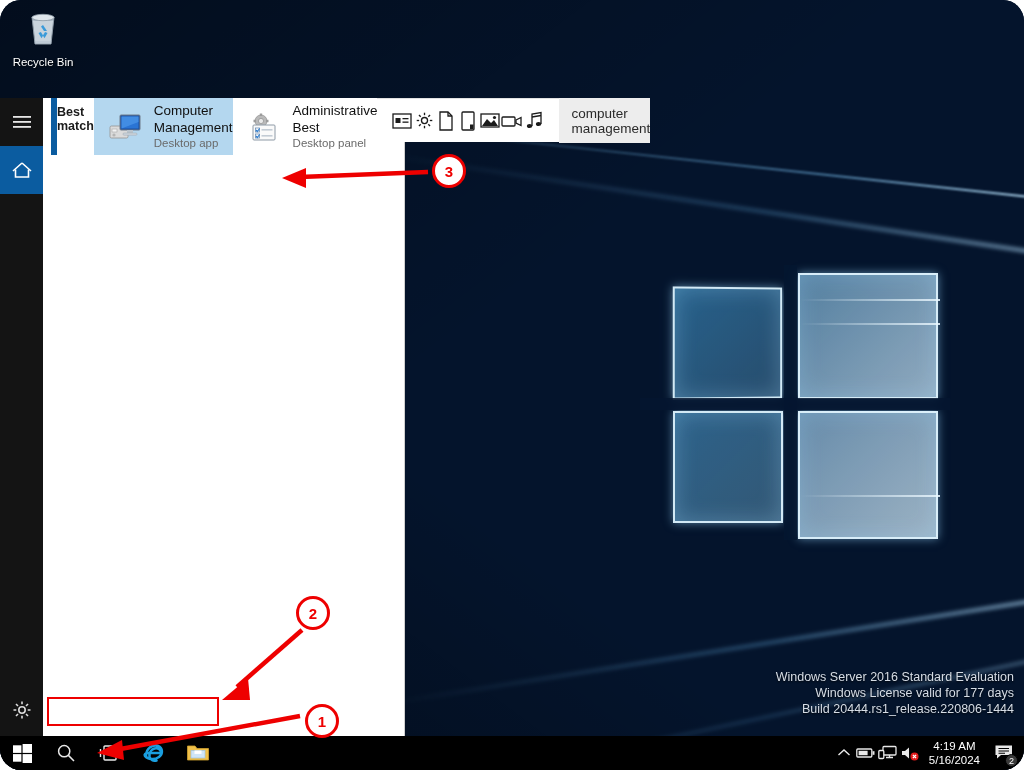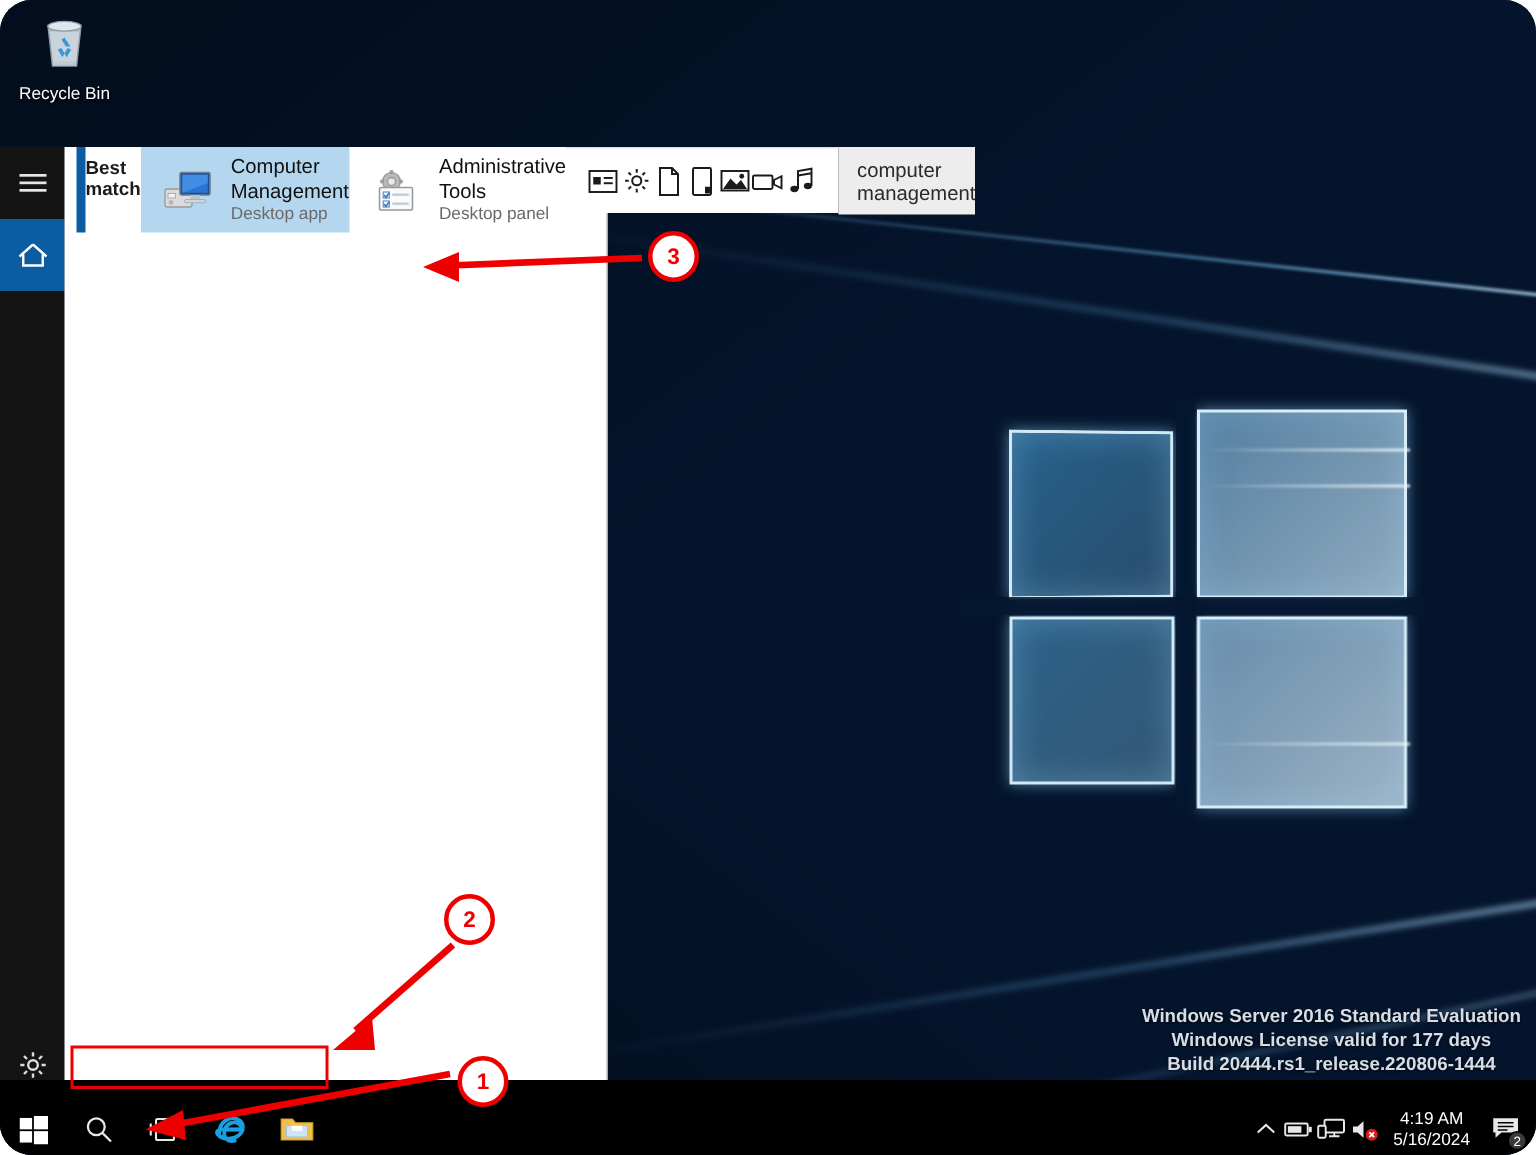--- a/index.html
+++ b/index.html
@@ -71,23 +71,22 @@
   
   #recycle-bin { position:absolute; left:6px; top:6px; width:74px; text-align:center; }
   #recycle-bin .rb-label {
     color:#fff; font-size:11.5px; margin-top:2px;
     text-shadow:1px 1px 2px rgba(0,0,0,.9);
   }
 
   
   #watermark {
     position:absolute; right:10px; bottom:53px;
-    text-align:center; color:#d6dde6; font-size:12.5px; line-height:16px;
+    text-align:right; color:#d6dde6; font-size:12.5px; line-height:16px;
     text-shadow:0 1px 2px rgba(0,0,0,.8);
-    font-weight:bold;
   }
 
   
   #start-rail {
     position:absolute; left:0; top:98px; width:43px; height:638px;
     background:#141414;
   }
   .rail-btn {
     width:43px; height:48px; display:flex; align-items:center; justify-content:center;
   }
@@ -126,22 +125,22 @@
   .filter-icon { width:22px; height:22px; color:#1b1b1b; display:flex; align-items:center; justify-content:center; }
 
   #search-input-row {
     height:45px; background:#ededed; display:flex; align-items:center; padding-left:12px;
     position:relative;
   }
   #search-text { font-size:13.5px; color:#2a2a2a; }
 
   
   #taskbar {
-    position:absolute; left:0; bottom:0; width:1024px; height:50px;
-    background:#000000; display:flex; align-items:flex-end;
+    position:absolute; left:0; bottom:0; width:1024px; height:34px;
+    background:#000000; display:flex; align-items:flex-start;
   }
   .tb-btn { width:44px; height:34px; display:flex; align-items:center; justify-content:center; }
   #tb-spacer { flex:1; }
   #tray { display:flex; align-items:center; height:34px; padding-right:4px; }
   .tray-ico { width:22px; height:34px; display:flex; align-items:center; justify-content:center; color:#e8e8e8; }
   #clock {
     color:#fff; font-size:11.5px; line-height:14px; text-align:center;
     padding:0 8px; display:flex; flex-direction:column; justify-content:center; height:34px;
   }
   #action-center { width:32px; height:34px; display:flex; align-items:center; justify-content:center; position:relative; }
@@ -282,21 +281,21 @@
           <rect x="6" y="15" width="22" height="15" rx="1" fill="#fafafa" stroke="#8e9aa6" stroke-width="1"></rect>
           <rect x="8.5" y="18" width="4" height="4" fill="#ffffff" stroke="#6f8fb5" stroke-width="0.8"></rect>
           <path d="M9 20 l1.3 1.5 l2.3 -3" stroke="#2f7fd1" stroke-width="1.2" fill="none"></path>
           <rect x="14.5" y="19" width="11" height="1.6" fill="#c3ccd5"></rect>
           <rect x="8.5" y="24" width="4" height="4" fill="#ffffff" stroke="#6f8fb5" stroke-width="0.8"></rect>
           <path d="M9 26 l1.3 1.5 l2.3 -3" stroke="#2f7fd1" stroke-width="1.2" fill="none"></path>
           <rect x="14.5" y="25" width="11" height="1.6" fill="#c3ccd5"></rect>
         </svg>
       </div>
       <div class="result-text">
-        <div class="result-title">Administrative Tools</div>
+        <div class="result-title">Administrative Best</div>
         <div class="result-sub">Desktop panel</div>
       </div>
     </div>
 
     <div id="panel-spacer"></div>
 
     <div id="filter-bar">
       <div class="filter-icon">
         <svg width="20" height="18" viewBox="0 0 20 18">
           <rect x="1" y="2" width="18" height="14" fill="none" stroke="#1b1b1b" stroke-width="1.3"></rect>

